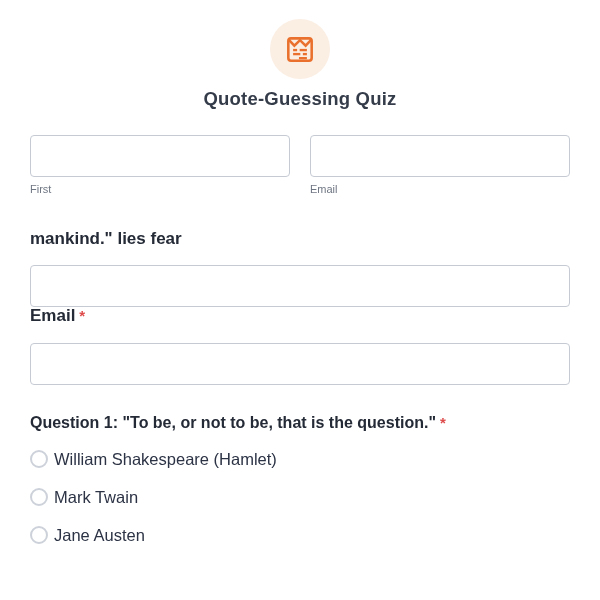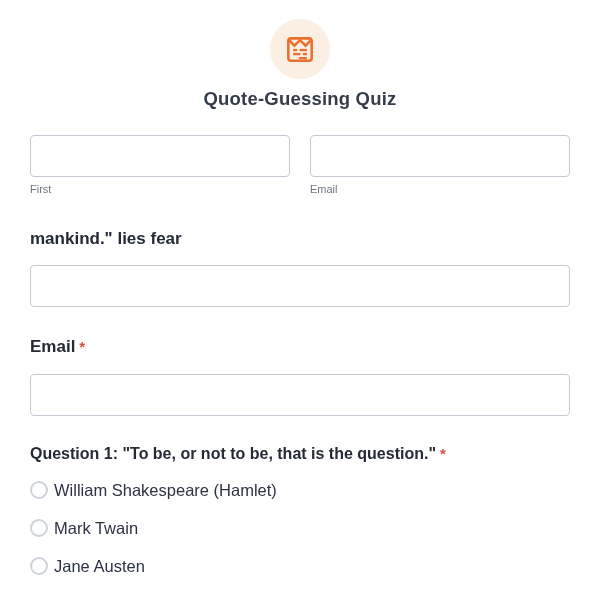--- a/index.html
+++ b/index.html
@@ -22,21 +22,21 @@
 
   .text-input { display:block; width:100%; height:42px; border:1px solid #C5CAD3;
     border-radius:4px; background:#fff; font-size:16px; color:#2C3345;
     padding:0 10px; outline:none; font-family:"Liberation Sans", sans-serif; }
 
   .sublabel { font-size:11px; line-height:15px; color:#6F7683; margin-top:5px; }
 
   .block-quote { margin-top:33px; }
   .block-quote .text-input { margin-top:17px; }
 
-  .block-email { margin-top:31px; }
+  .block-email { }
   .block-email .text-input { margin-top:18px; }
 
   .block-question { margin-top:28px; }
   .question-label { font-size:16px; line-height:19px; font-weight:700; color:#242A36; }
   .radio-list { margin-top:16px; }
   .radio-row { display:flex; align-items:center; height:22px; margin-bottom:16px; cursor:pointer; }
   .radio-circle { width:18px; height:18px; flex:none; border:2px solid #CDD2DA;
     border-radius:50%; background:#fff; }
   .radio-label { margin-left:6px; font-size:16.5px; color:#2C3345; }
 </style>

